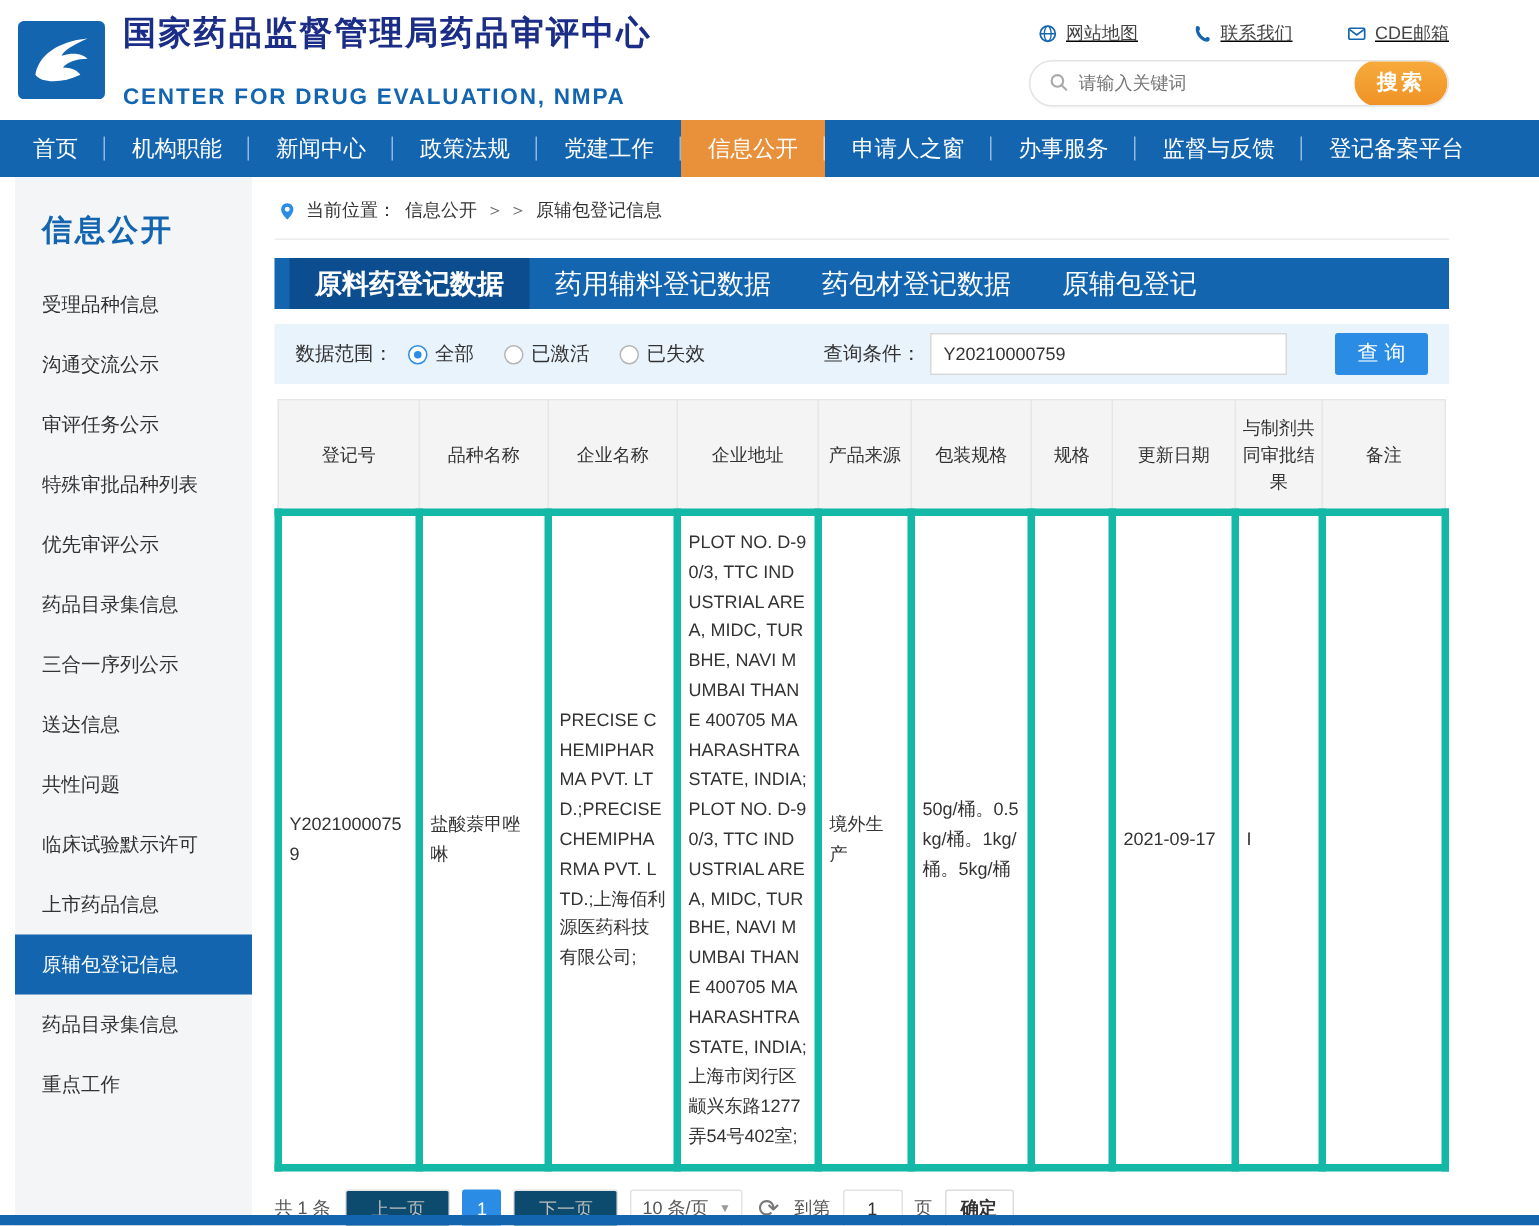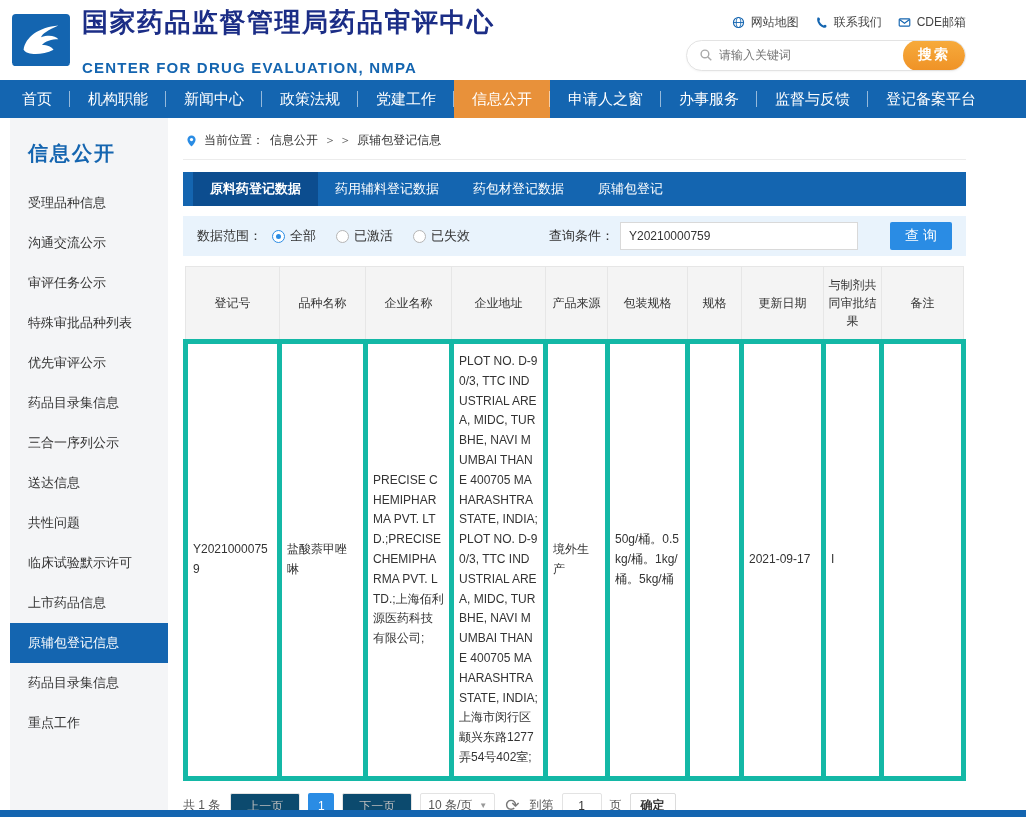--- a/index.html
+++ b/index.html
@@ -5,24 +5,24 @@
   * { box-sizing: border-box; margin: 0; padding: 0; }
   html,body { width:1026px; height:817px; overflow:hidden; background:#fff;
     font-family:"Liberation Sans","DejaVu Sans",sans-serif; }
   .page { position:relative; width:1026px; height:817px; overflow:hidden; }
 
   
   .site-header { height:80px; display:flex; justify-content:space-between;
     align-items:center; padding:0 60px 0 12px; background:#fff; }
   .header-left { display:flex; align-items:center; gap:12px; }
   .logo { display:block; width:58px; height:52px; }
-  .site-title { font-size:26px; font-weight:bold; color:#1b2d86; letter-spacing:1.5px; }
+  .site-title { font-size:22px; font-weight:bold; color:#1b2d86; letter-spacing:1.5px; }
   .site-subtitle { font-size:15px; font-weight:bold; color:#1465b0; letter-spacing:1.2px; margin-top:19px; }
   .header-right { display:flex; flex-direction:column; align-items:flex-end; gap:9px; padding-top:4px; }
-  .quick-links { display:flex; gap:16px; }
+  .quick-links { display:flex; gap:36px;text-decoration:underline; }
   .quick-link { display:flex; align-items:center; gap:6px; font-size:12px; color:#444; text-decoration:none; cursor:pointer; }
   .qicon svg { width:13px; height:13px; display:block; }
   .search-bar { display:flex; align-items:center; width:280px; height:31px;
     border:1px solid #e3e3e3; border-radius:16px; background:#fff; overflow:hidden;
     box-shadow:0 1px 2px rgba(0,0,0,0.04); }
   .sicon { margin:0 6px 0 12px; display:flex; }
   .sicon svg { width:14px; height:14px; }
   .search-input { flex:1; border:none; outline:none; font-size:12px; color:#333; min-width:0; background:transparent; }
   .search-btn { width:62px; height:31px; border:none; cursor:pointer; color:#fff;
     font-size:14px; font-weight:bold; letter-spacing:2px; border-radius:16px;
@@ -47,21 +47,21 @@
 
   
   .breadcrumb { display:flex; align-items:center; gap:6px; font-size:12px; color:#333;
     padding:6px 2px 10px; border-bottom:1px solid #ececec; margin-bottom:12px; }
   .pin svg { width:13px; height:14px; display:block; }
   .crumb-link { color:#333; text-decoration:none; cursor:pointer; }
   .crumb-sep { color:#666; }
 
   
   .tabs { display:flex; background:#1465b0; height:34px; align-items:stretch; padding-left:10px; }
-  .tab { display:flex; align-items:center; padding:0 17px; color:#fff; font-size:13px;
+  .tab { display:flex; align-items:center; padding:0 17px; color:#fff; font-size:18px;
     cursor:pointer; white-space:nowrap; }
   .tab.active { background:#0c4d8f; font-weight:bold; }
 
   
   .filter-bar { margin-top:10px; background:#e9f3fc; height:40px; display:flex;
     align-items:center; padding:0 14px; font-size:13px; color:#333; }
   .scope-label { margin-right:10px; }
   .radio-opt { display:flex; align-items:center; gap:5px; margin-right:20px; cursor:pointer; }
   .radio { width:13px; height:13px; border-radius:50%; border:1px solid #b5b5b5; background:#fff;
     display:inline-block; position:relative; flex-shrink:0; }

